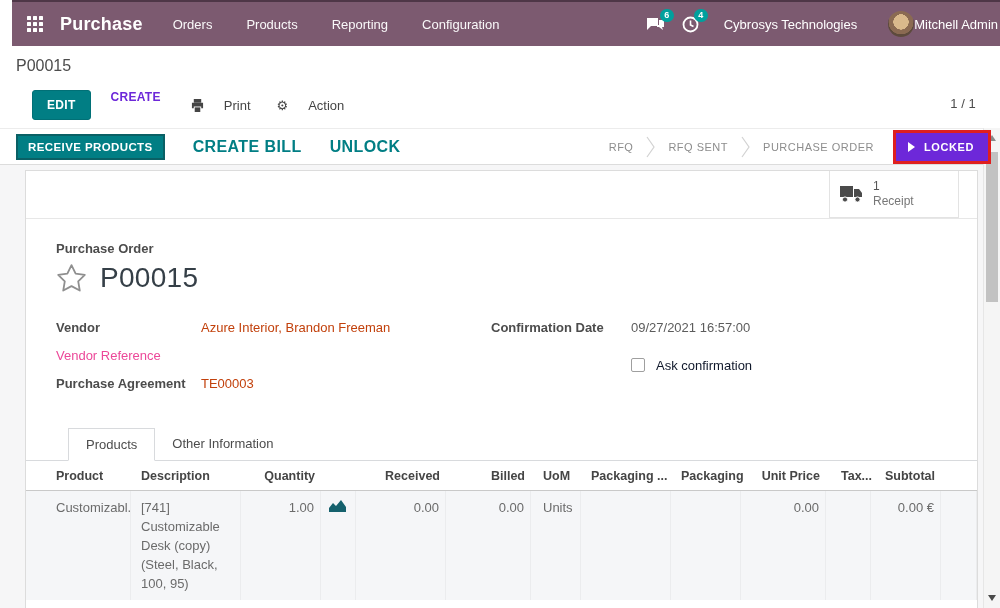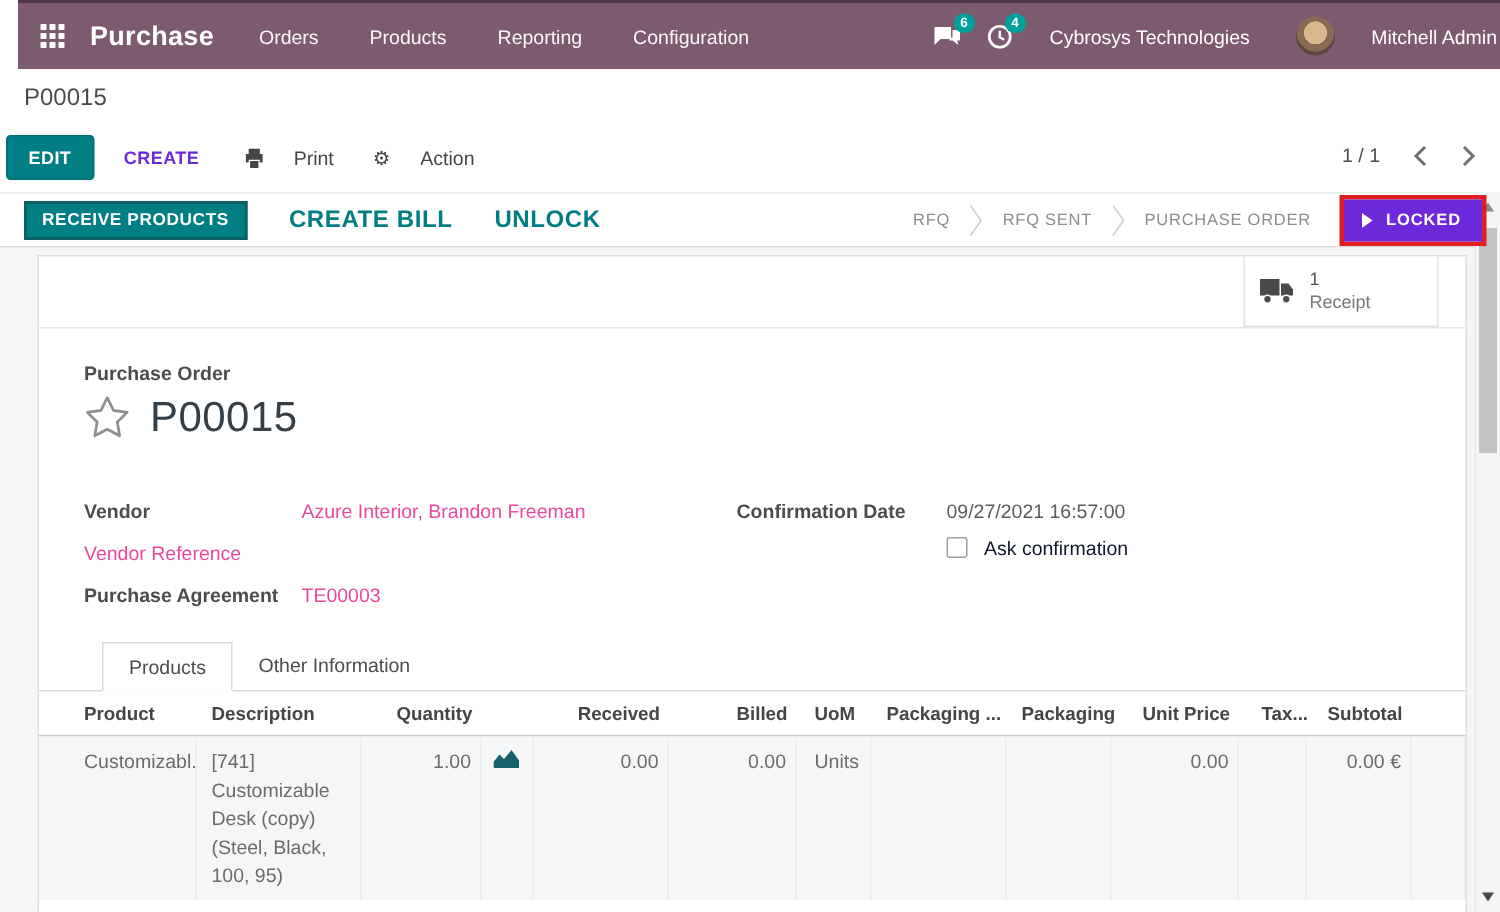--- a/index.html
+++ b/index.html
@@ -22,37 +22,37 @@
   .nav-menu { display:flex; gap:34px; font-size:13px; }
   .nav-menu .menu-item { cursor:pointer; opacity:.96; }
   .nav-right { margin-left:auto; display:flex; align-items:center; gap:17px; padding-right:14px; }
   .icon-wrap { position:relative; cursor:pointer; display:flex; align-items:center; }
   .nav-badge {
     position:absolute; top:-7px; right:-9px; background:#00a09d; color:#fff;
     font-size:9px; line-height:13px; min-width:14px; text-align:center;
     border-radius:8px; padding:0 3px; font-weight:700;
   }
   .company-name { font-size:13px; cursor:pointer; margin:0 14px 0 8px;}
-  .user-block { display:flex; align-items:center; gap:24px; cursor:pointer; }
+  .user-block { display:flex; align-items:center; gap:0; cursor:pointer; }
   .avatar { width:26px; height:26px; border-radius:50%;
     background: radial-gradient(circle at 50% 42%, #d9b98c 0 38%, #8a6a52 39% 62%, #5d4a3c 63% 100%); }
   .user-name { font-size:13px; }
 
   
   .control-panel { position:absolute; top:46px; left:0; width:1000px; height:82px; background:#fff; }
   .breadcrumb { position:absolute; left:16px; top:11px; font-size:16px; color:#4c4c4c; }
-  .cp-buttons { position:absolute; left:4px; top:44px; display:flex; align-items:center; }
+  .cp-buttons { position:absolute; left:32px; top:44px; display:flex; }
   .btn-edit { background:#017e84; color:#fff; border:1px solid #017076; border-radius:3px;
     font-size:12px; font-weight:700; padding:7px 14px; letter-spacing:.3px; cursor:pointer;}
   .btn-create { color:#6d28d9; font-size:12px; font-weight:700; letter-spacing:.3px; margin-left:20px; cursor:pointer;}
   .cp-tool { display:flex; align-items:center; gap:20px; font-size:13px; color:#454545; cursor:pointer; }
   .cp-tool.print { margin-left:30px; }
   .cp-tool.action { margin-left:26px; }
   .gear-glyph { font-size:13px; color:#454545; line-height:1; }
-  .pager { position:absolute; right:16px; top:50px; display:flex; align-items:center; gap:22px; }
+  .pager { position:absolute; right:16px; top:50px; display:flex; align-items:center; gap:22px;flex-direction:column; }
   .pager-count { font-size:13px; color:#4c4c4c; }
   .pager-arrows { display:flex; gap:24px; }
   .pager-arrows svg { cursor:pointer; }
 
   
   .statusbar {
     position:absolute; top:128px; left:0; width:983px; height:37px; background:#fff;
     border-top:1px solid #ececec; border-bottom:1px solid #dcdcdc;
     display:flex; align-items:center; padding-left:16px; z-index:4;
   }
@@ -82,26 +82,26 @@
   .smart-label { color:#777; }
 
   .title-section { padding:22px 30px 0; }
   .title-label { font-size:13px; font-weight:700; color:#4c4c4c; margin-bottom:6px; }
   .title-row { display:flex; align-items:center; gap:13px; }
   .record-title { font-size:28px; color:#353f47; letter-spacing:.3px; }
 
   .fields { display:flex; margin-top:26px; padding-right:12px; }
   .fcol-left { width:420px; }
   .fcol-right { flex:1; margin-left:15px; }
-  .frow { display:flex; align-items:flex-end; height:28px; font-size:13px; }
+  .frow { display:flex; align-items:flex-start; height:28px; font-size:13px; }
   .flabel { width:145px; font-weight:700; color:#4c4c4c; flex-shrink:0; }
   .fcol-right .flabel { width:140px; }
   .flabel.muted { font-weight:400; color:#ec4899; }
   .fvalue { color:#5c5c5c; }
-  .fvalue.link { color:#ec4899; cursor:pointer; }
+  .fvalue.link { color:#c2410c; cursor:pointer; }
   .checkbox-row { display:flex; align-items:center; margin-top:5px; height:24px;}
   .checkbox-row .spacer { width:140px; flex-shrink:0;}
   .checkbox { width:14px; height:14px; border:1px solid #9f9f9f; border-radius:2px; background:#fff; cursor:pointer;}
   .checkbox-label { font-size:13px; color:#0f172a; margin-left:11px; }
 
   .tabs { margin-top:24px; padding-left:42px; border-bottom:1px solid #d8dadd; display:flex; }
   .tab { font-size:13px; color:#4c4c4c; padding:8px 17px; cursor:pointer; margin-bottom:-1px; }
   .tab.active { background:#fff; border:1px solid #d8dadd; border-bottom:1px solid #fff; }
 
   .otable-header, .otable-row {

